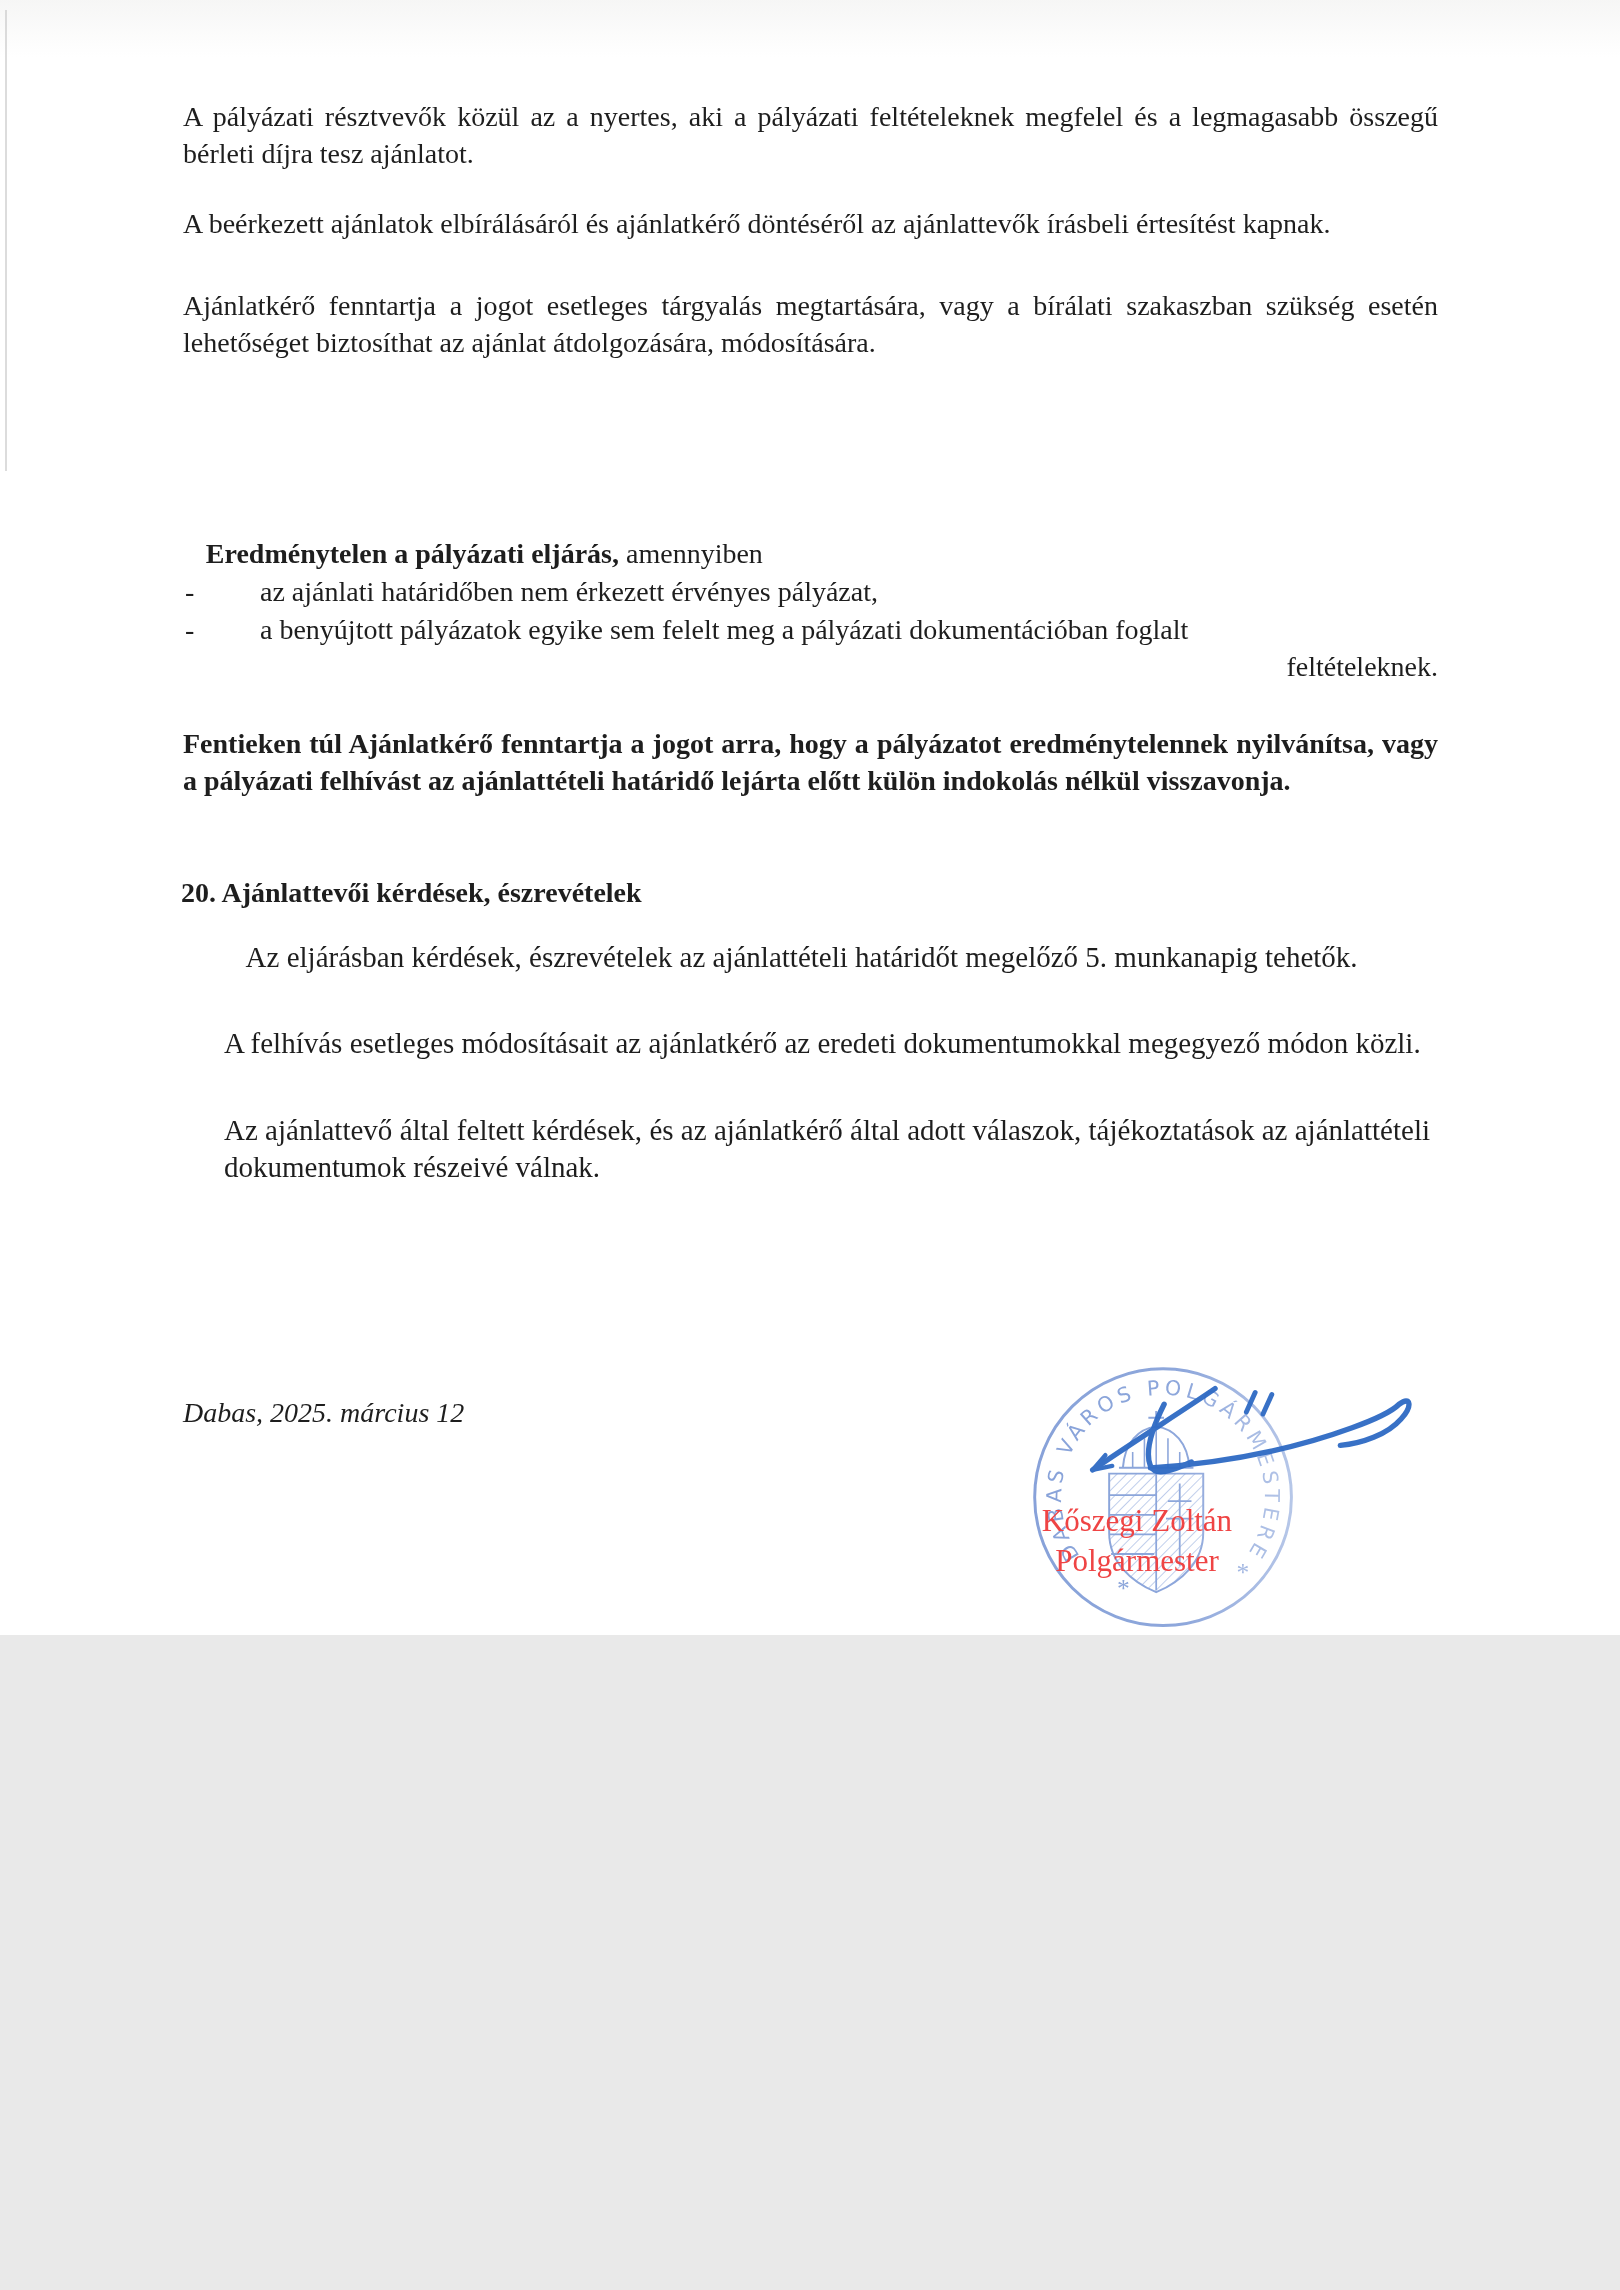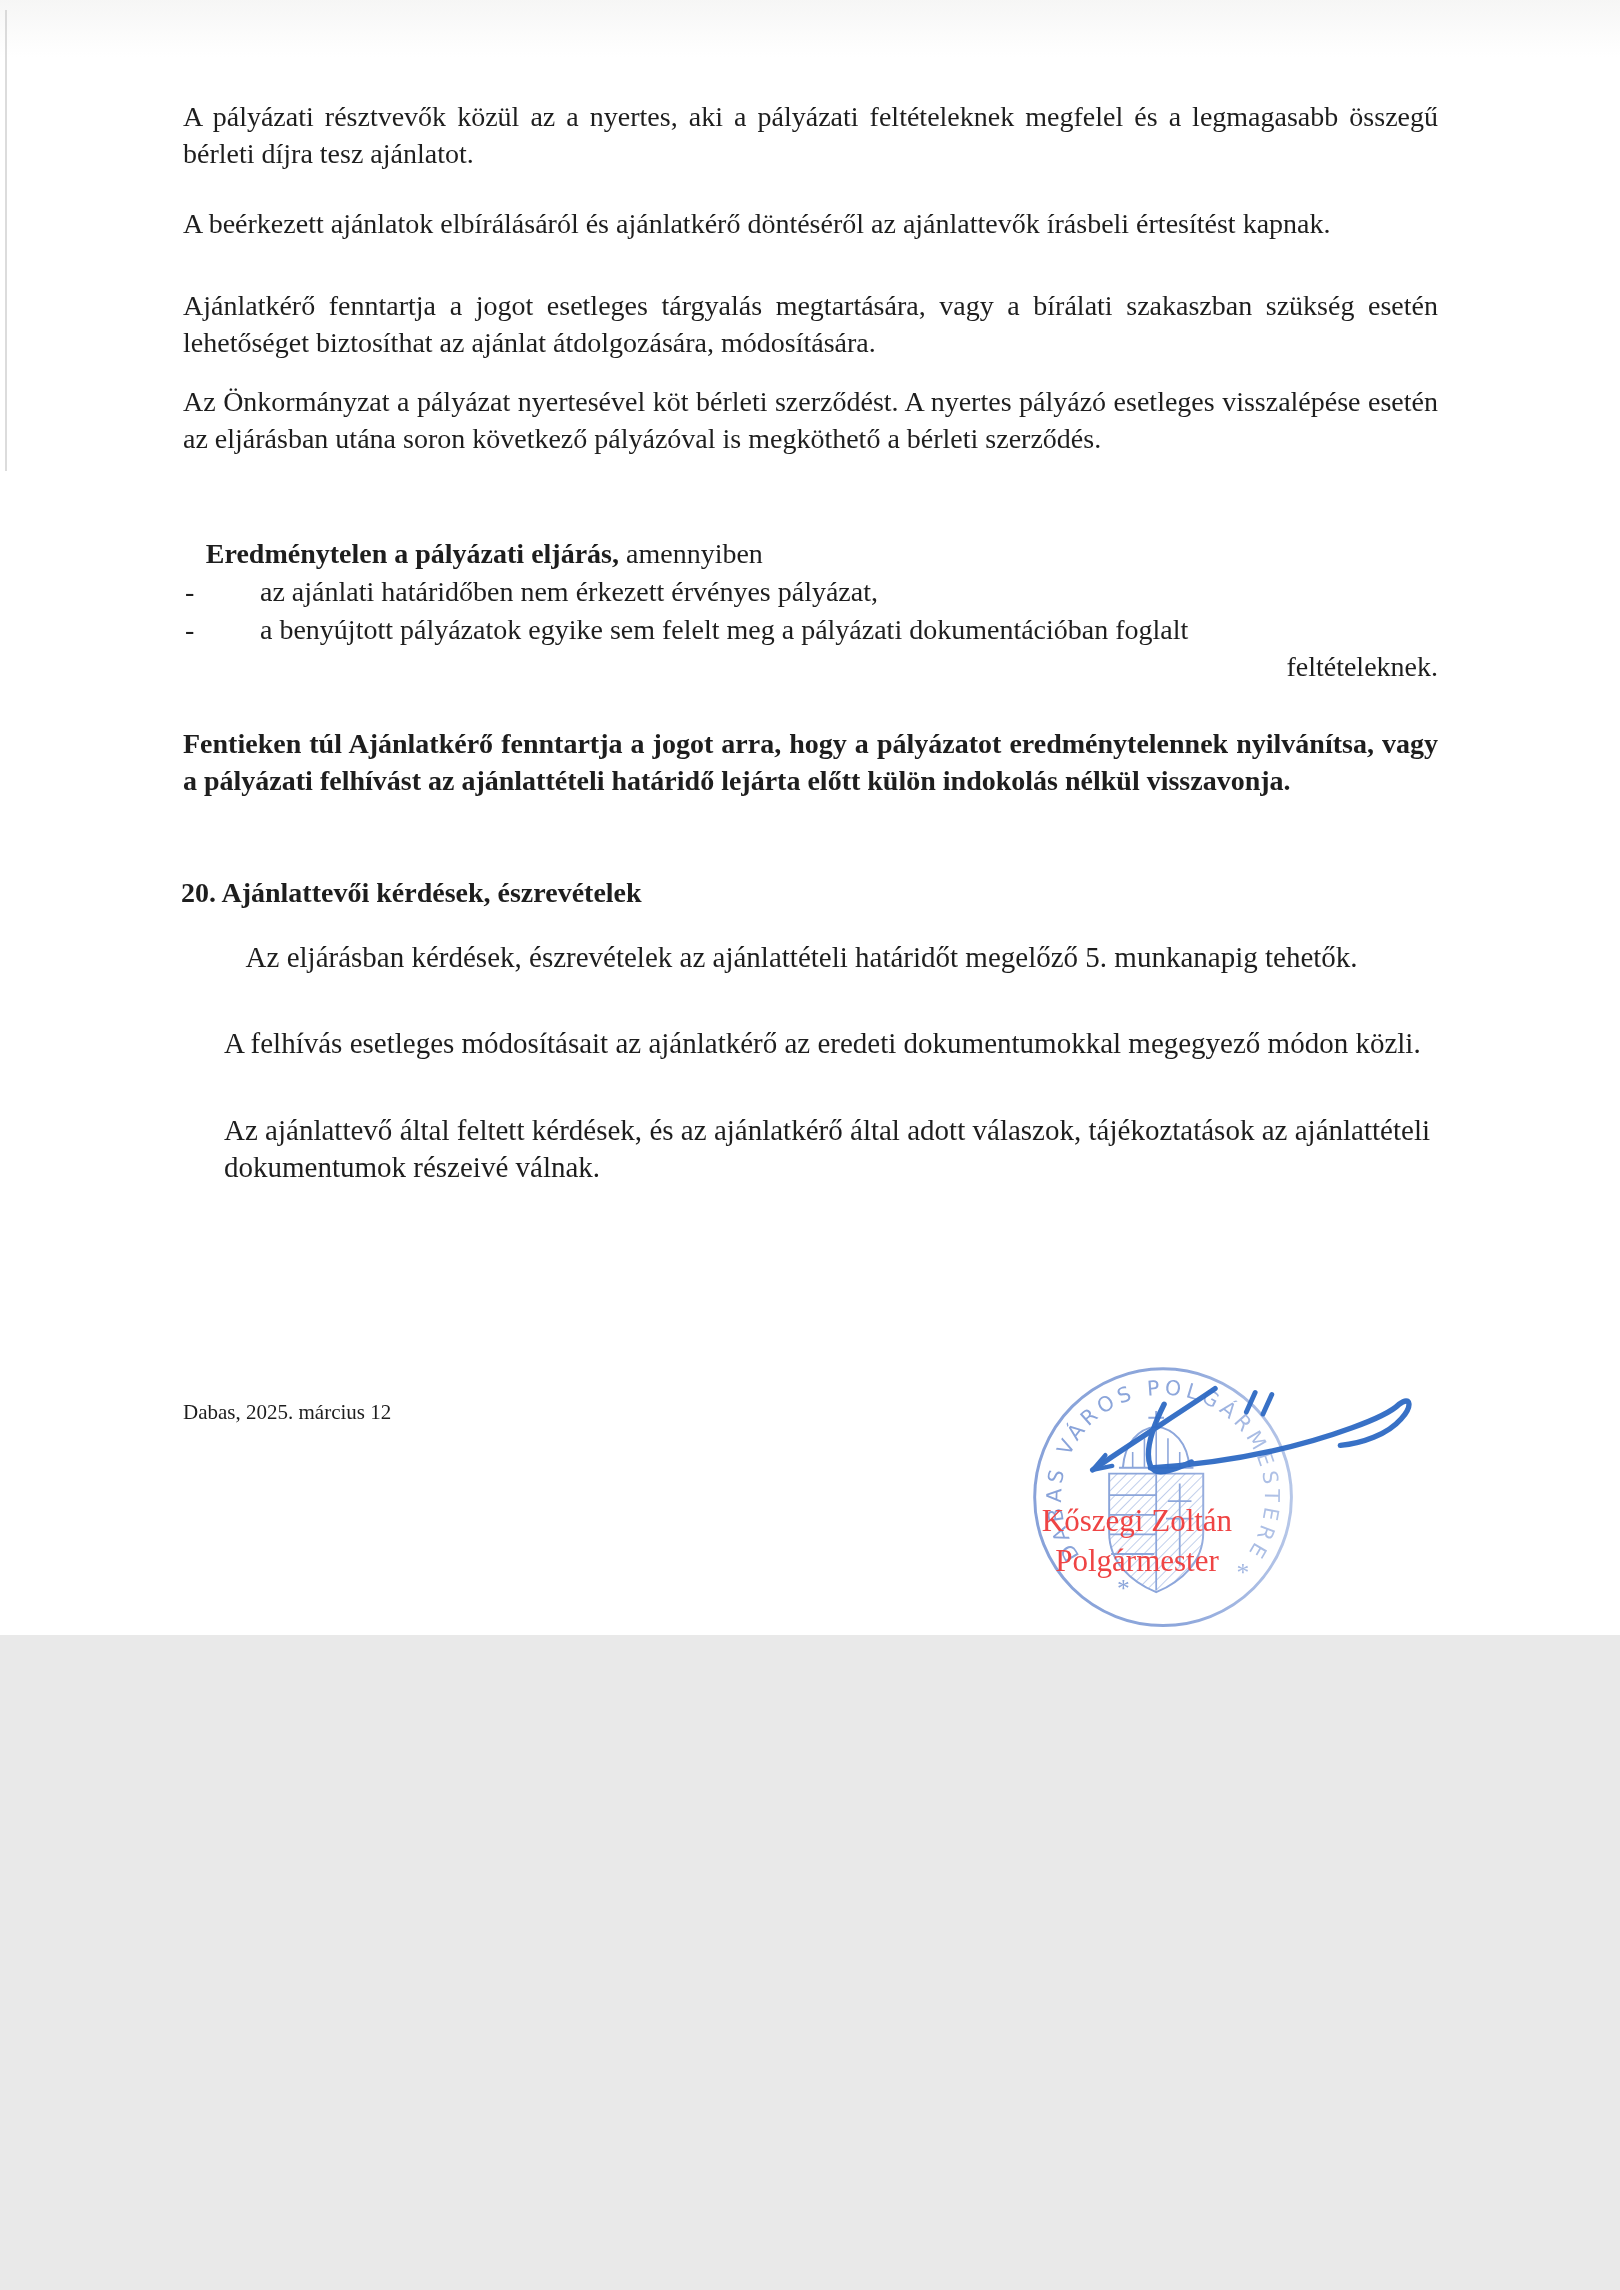--- a/index.html
+++ b/index.html
@@ -34,21 +34,21 @@
     position:absolute;left:224px;width:1206px;
     font-size:29px;line-height:37px;text-align:justify;margin-top:13px;
   }
   .first-indent{text-indent:21.6px;}
   .section-heading{
     position:absolute;left:181px;width:1255px;
     font-size:28px;line-height:37px;font-weight:bold;text-align:left;
   }
   .dateline{
     position:absolute;left:183px;top:1394px;
-    font-size:21px;line-height:37px;
+    font-size:28px;line-height:37px;font-style:italic;
   }
   .stamp-svg{position:absolute;left:1019px;top:1358px;width:294px;height:294px;}
   .sig-svg{position:absolute;left:1029px;top:1367px;width:421px;height:147px;}
   .sig-name-block{
     position:absolute;left:1000px;top:1500px;width:274px;
     text-align:center;color:#ef4444;
   }
   .sig-name{font-size:31px;line-height:41px;}
   .sig-title{font-size:31px;line-height:39px;}
   .page-number{
@@ -63,21 +63,20 @@
 
   <div class="scan-shade-top"></div>
   <div class="scan-line-left"></div>
 
   <div class="para" style="top:98px">A pályázati résztvevők közül az a nyertes, aki a pályázati feltételeknek megfelel és a legmagasabb összegű bérleti díjra tesz ajánlatot.</div>
 
   <div class="para" style="top:205px">A beérkezett ajánlatok elbírálásáról és ajánlatkérő döntéséről az ajánlattevők írásbeli értesítést kapnak.</div>
 
   <div class="para" style="top:287px">Ajánlatkérő fenntartja a jogot esetleges tárgyalás megtartására, vagy a bírálati szakaszban szükség esetén lehetőséget biztosíthat az ajánlat átdolgozására, módosítására.</div>
 
-  <div class="para" style="top:383px">Az Önkormányzat a pályázat nyertesével köt bérleti szerződést. A nyertes pályázó esetleges visszalépése esetén az eljárásban utána soron következő pályázóval is megköthető a bérleti szerződés.</div>
 
   <div class="lead-line" style="top:535px">
     <span class="bold">Eredménytelen a pályázati eljárás,</span><span> amennyiben</span>
   </div>
 
   <div class="dash-row" style="top:573px">
     <span class="dash">-</span><span>az ajánlati határidőben nem érkezett érvényes pályázat,</span>
   </div>
 
   <div class="dash-row" style="top:611px">

